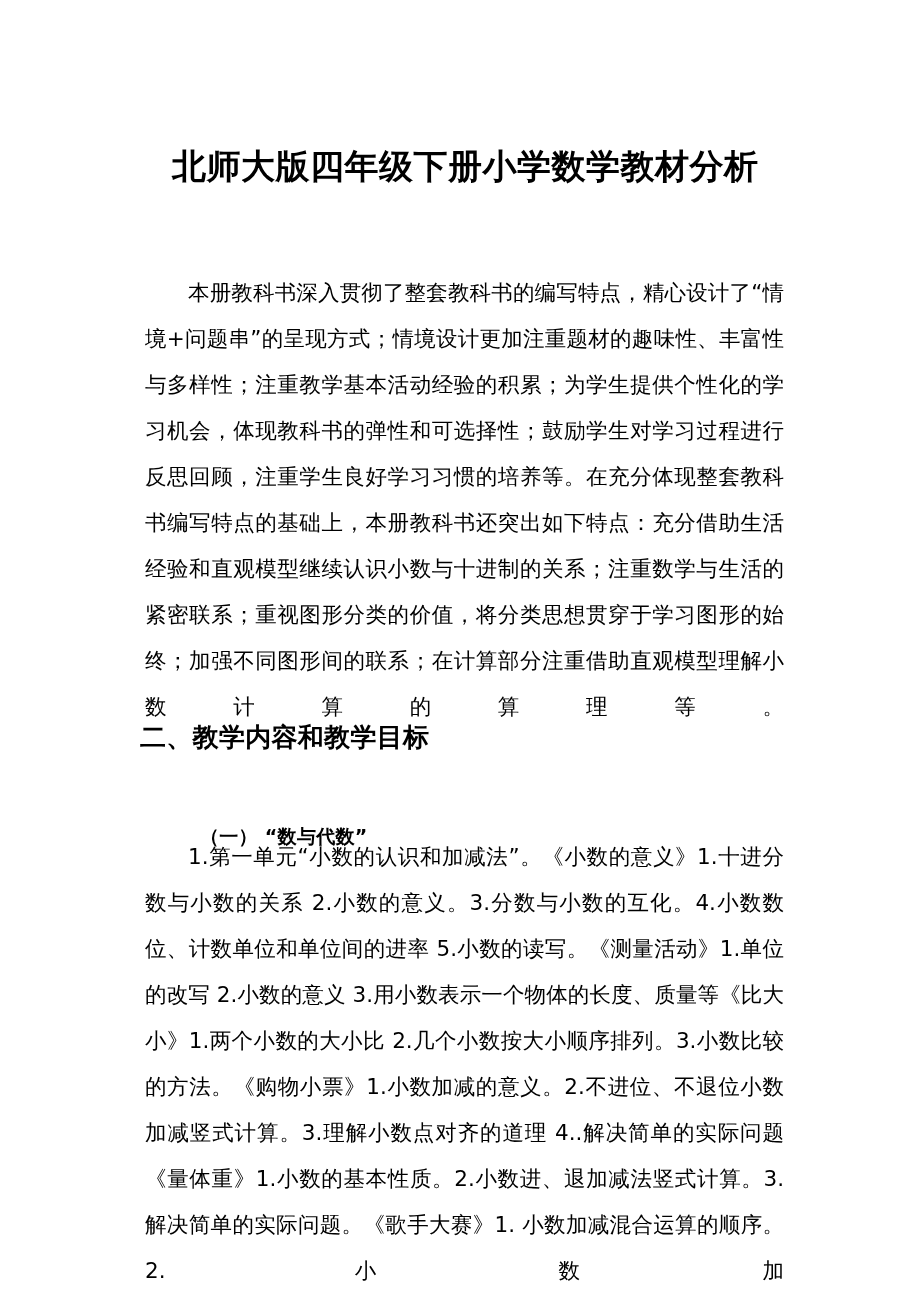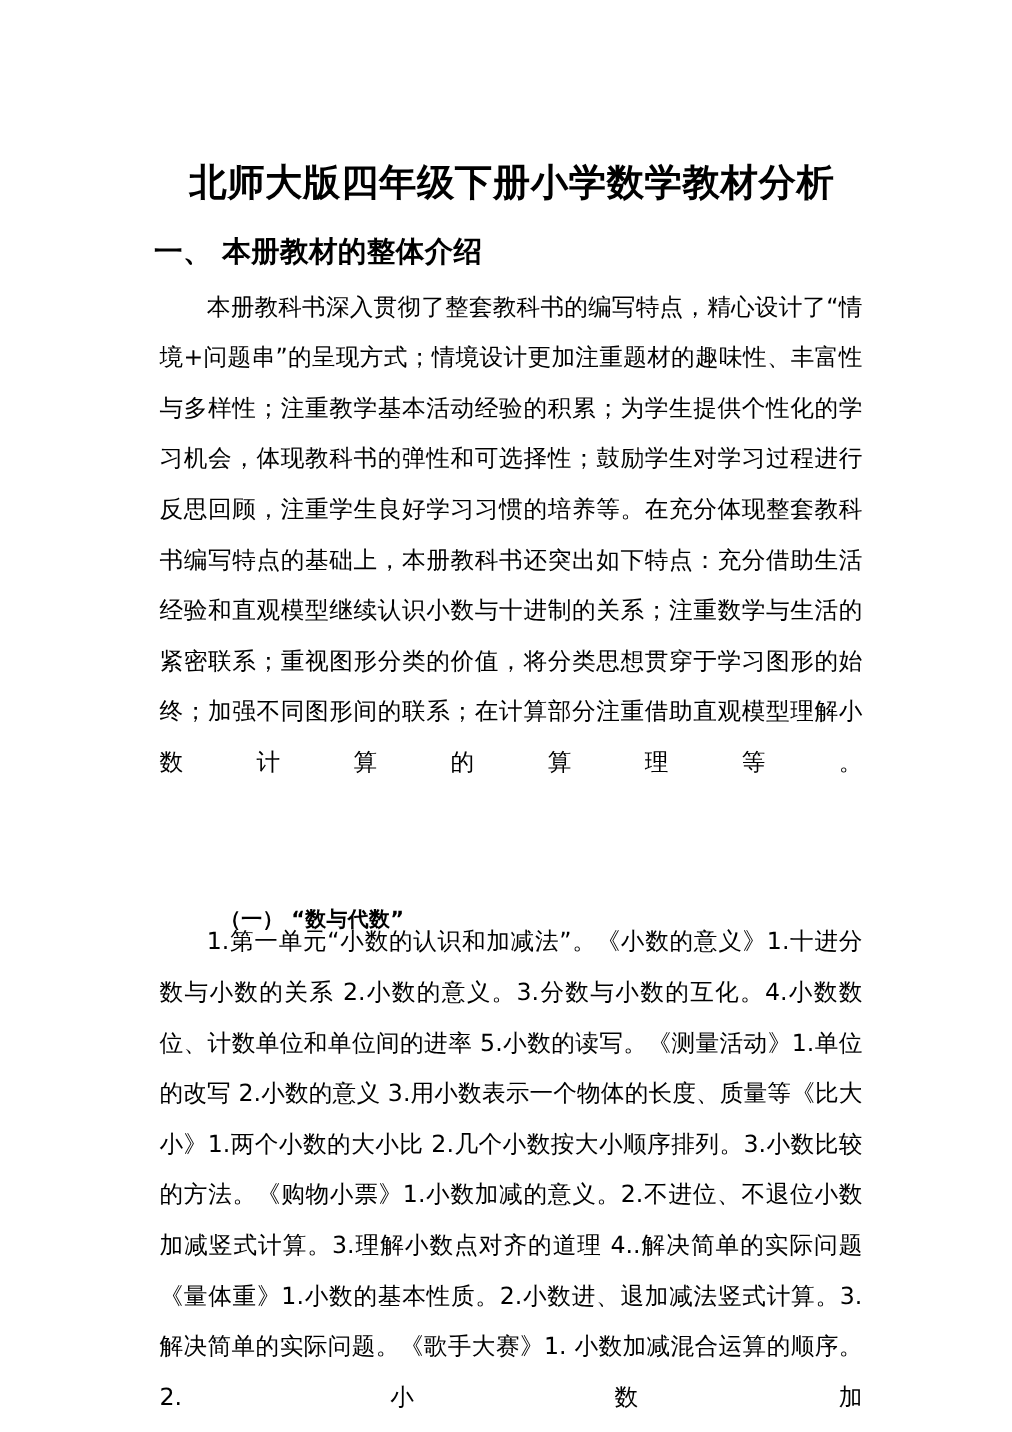--- a/index.html
+++ b/index.html
@@ -72,39 +72,39 @@
     left: 145px;
     width: 639px;
     font-size: 21.5px;
     line-height: 46px;
     text-align: justify;
     text-justify: inter-character;
     text-indent: 43px;
     letter-spacing: 0px;
     word-break: break-all;
   }
-  #para-intro { top: 235px; }
+  #para-intro { top: 248px; }
   #para-unit1 { top: 812px; }
 
   
   .body-para::after {
     content: "";
     display: inline-block;
     width: 100%;
   }
 </style>
 </head>
 <body>
 
 <div class="page">
 
   <h1 class="doc-title">北师大版四年级下册小学数学教材分析</h1>
 
-  <h2 class="h1-sec" id="sec1-heading">一、 本册教材的整体介绍</h2>
 
   <p class="body-para" id="para-intro">本册教科书深入贯彻了整套教科书的编写特点，精心设计了“情境+问题串”的呈现方式；情境设计更加注重题材的趣味性、丰富性与多样性；注重教学基本活动经验的积累；为学生提供个性化的学习机会，体现教科书的弹性和可选择性；鼓励学生对学习过程进行反思回顾，注重学生良好学习习惯的培养等。在充分体现整套教科书编写特点的基础上，本册教科书还突出如下特点：充分借助生活经验和直观模型继续认识小数与十进制的关系；注重数学与生活的紧密联系；重视图形分类的价值，将分类思想贯穿于学习图形的始终；加强不同图形间的联系；在计算部分注重借助直观模型理解小数计算的算理等。</p>
 
+  <h2 class="h1-sec" id="sec2-heading">二、教学内容和教学目标</h2>
 
   <h3 class="h2-sec">（一） “数与代数”</h3>
 
   <p class="body-para" id="para-unit1">1.第一单元“小数的认识和加减法”。《小数的意义》1.十进分数与小数的关系 2.小数的意义。3.分数与小数的互化。4.小数数位、计数单位和单位间的进率 5.小数的读写。《测量活动》1.单位的改写 2.小数的意义 3.用小数表示一个物体的长度、质量等《比大小》1.两个小数的大小比 2.几个小数按大小顺序排列。3.小数比较的方法。《购物小票》1.小数加减的意义。2.不进位、不退位小数加减竖式计算。3.理解小数点对齐的道理 4..解决简单的实际问题《量体重》1.小数的基本性质。2.小数进、退加减法竖式计算。3.解决简单的实际问题。《歌手大赛》1. 小数加减混合运算的顺序。2. 小数加</p>
 
 </div>
 
 </body></html>

